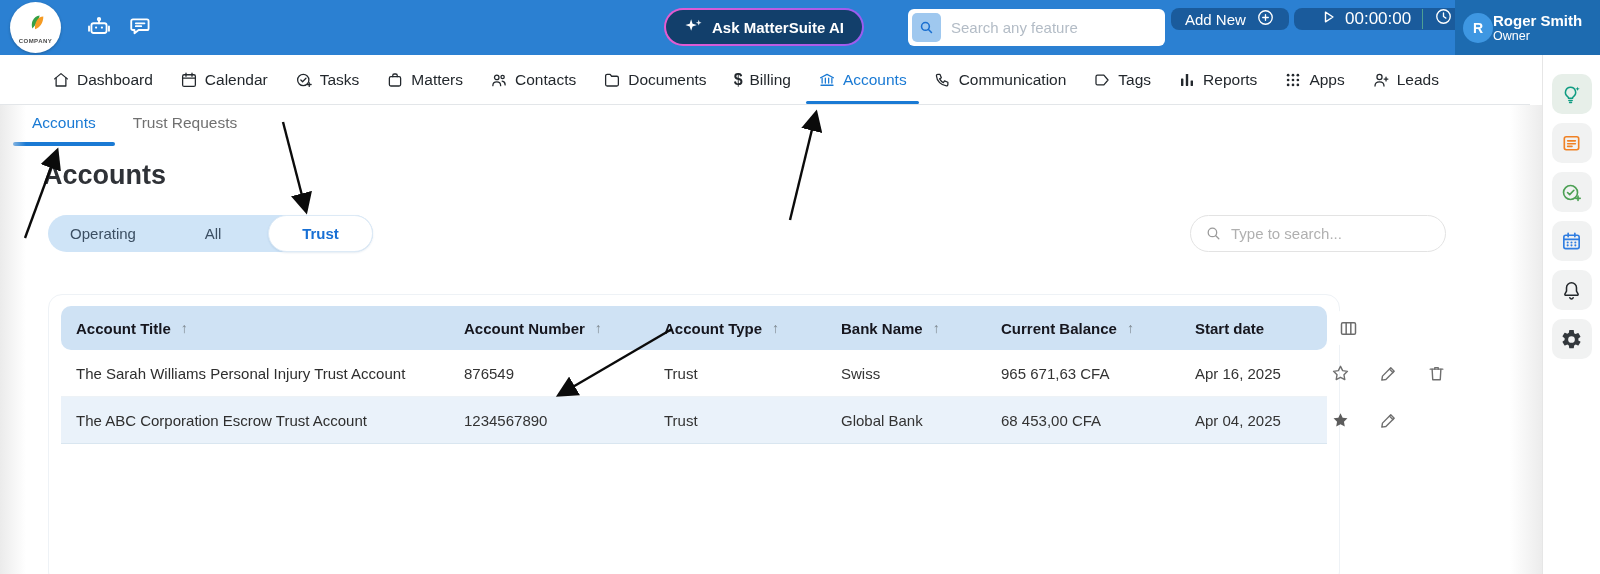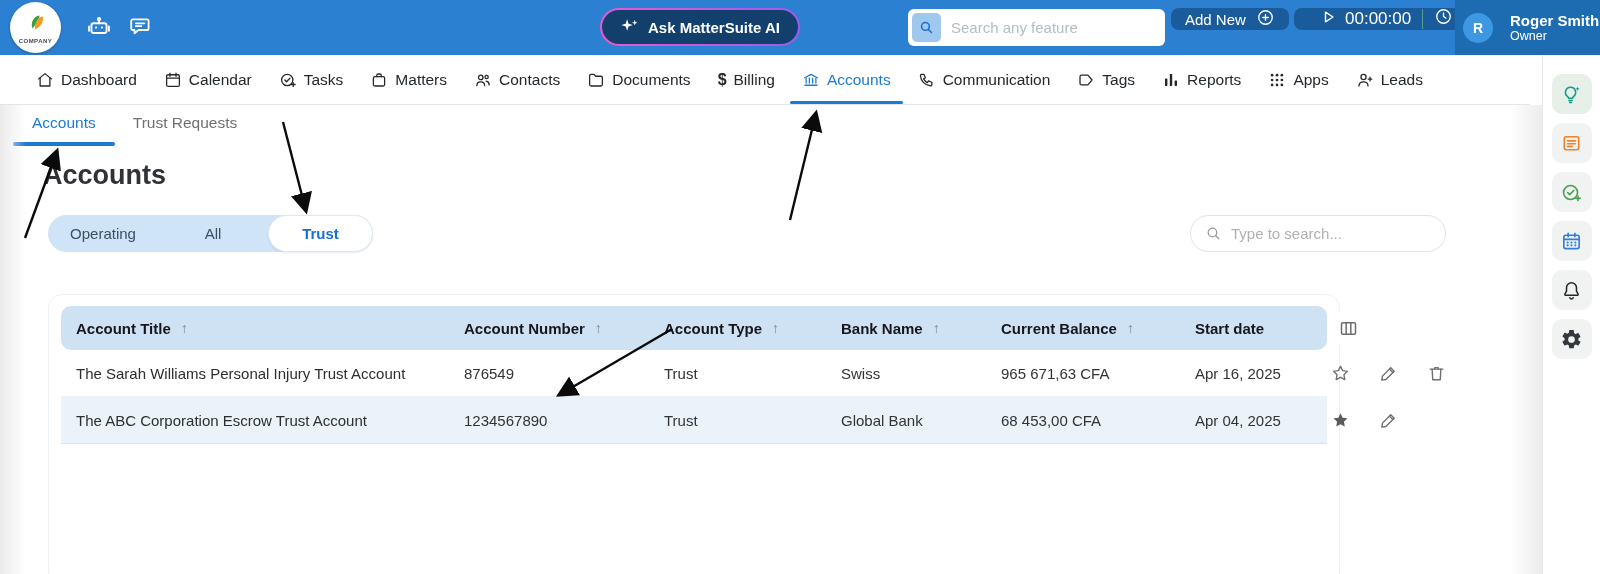--- a/index.html
+++ b/index.html
@@ -9,48 +9,48 @@
 
   
   .topbar { position:absolute; left:0; top:0; width:1600px; height:55px; background:#2b80d2; z-index:5; }
   .logo-circle { position:absolute; left:10px; top:2px; width:51px; height:51px; background:#fff; border-radius:50%;
                  display:flex; flex-direction:column; align-items:center; justify-content:center; box-shadow:0 1px 3px rgba(0,0,0,.25); }
   .logo-text { font-size:6px; color:#4a4a4a; letter-spacing:.5px; margin-top:1px; font-weight:700; }
   .tb-icon { position:absolute; top:14px; width:26px; height:26px; color:#fff; }
   .tb-robot { left:86px; }
   .tb-chat { left:128px; }
 
-  .ask-ai { position:absolute; left:600px; top:8px; height:38px; display:flex; align-items:center; gap:9px;
+  .ask-ai { position:absolute; left:664px; top:8px; height:38px; display:flex; align-items:center; gap:9px;
             padding:0 18px; border-radius:20px; border:2px solid transparent; cursor:pointer;
             background:linear-gradient(#123f6b,#123f6b) padding-box, linear-gradient(90deg,#e85ad0,#9a5cf0) border-box;
             color:#fff; font-size:15px; font-weight:700; }
 
   .tb-search { position:absolute; left:908px; top:9px; width:257px; height:37px; background:#fff; border-radius:6px;
                display:flex; align-items:center; padding:4px; }
   .tb-search-iconbox { width:29px; height:29px; border-radius:5px; background:#9fc8ef; display:flex; align-items:center; justify-content:center; }
   .tb-search input { border:none; outline:none; flex:1; margin-left:10px; font-size:15px; color:#444; background:transparent; }
   .tb-search input::placeholder { color:#b3bcc6; }
 
   .pill-btn { position:absolute; top:8px; height:22px; background:#1a5b9c; border-radius:8px; color:#fff;
               display:flex; align-items:center; cursor:pointer; }
   .add-new { left:1171px; padding:0 14px; gap:10px; font-size:15px; font-weight:500; }
   .timer { left:1294px; padding:0 28px; gap:9px; font-size:17px; cursor:default; }
   .timer .divider { width:1px; height:20px; background:#4e9f93; margin:0 2px; }
 
   .user-panel { position:absolute; left:1455px; top:0; width:145px; height:55px; background:#1d6bb0;
                 display:flex; align-items:center; padding-left:8px; cursor:pointer; }
   .avatar { width:30px; height:30px; border-radius:50%; background:#3e97e2; color:#fff; font-size:14px; font-weight:700;
             display:flex; align-items:center; justify-content:center; flex:0 0 auto; }
-  .user-meta { margin-left:17px; color:#fff; line-height:1.15; }
+  .user-meta { margin-left:0; color:#fff; line-height:1.15; }
   .user-name { font-size:15px; font-weight:700; }
   .user-role { font-size:12.5px; font-weight:400; }
 
   
   .navbar { position:absolute; top:55px; left:0; width:1530px; height:50px; background:#fff; border-bottom:1px solid #e3e6e9;
-            display:flex; align-items:center; padding-left:36px; gap:27px; z-index:4; }
+            display:flex; align-items:center; padding-left:52px; gap:27px; z-index:4; }
   .nav-item { display:flex; align-items:center; gap:7px; font-size:15.5px; color:#23282d; font-weight:500;
               cursor:pointer; position:relative; white-space:nowrap; }
   .nav-item svg { width:18px; height:18px; }
   .nav-item.active { color:#1a7ad4; }
   .nav-item.active::after { content:""; position:absolute; left:-12px; right:-12px; bottom:-15px; height:3px;
                             background:#1a7ad4; border-radius:2px; }
   .dollar-ic { font-size:16px; font-weight:700; }
 
   
   .rightbar { position:absolute; left:1542px; top:55px; width:58px; height:519px; background:#fff;

